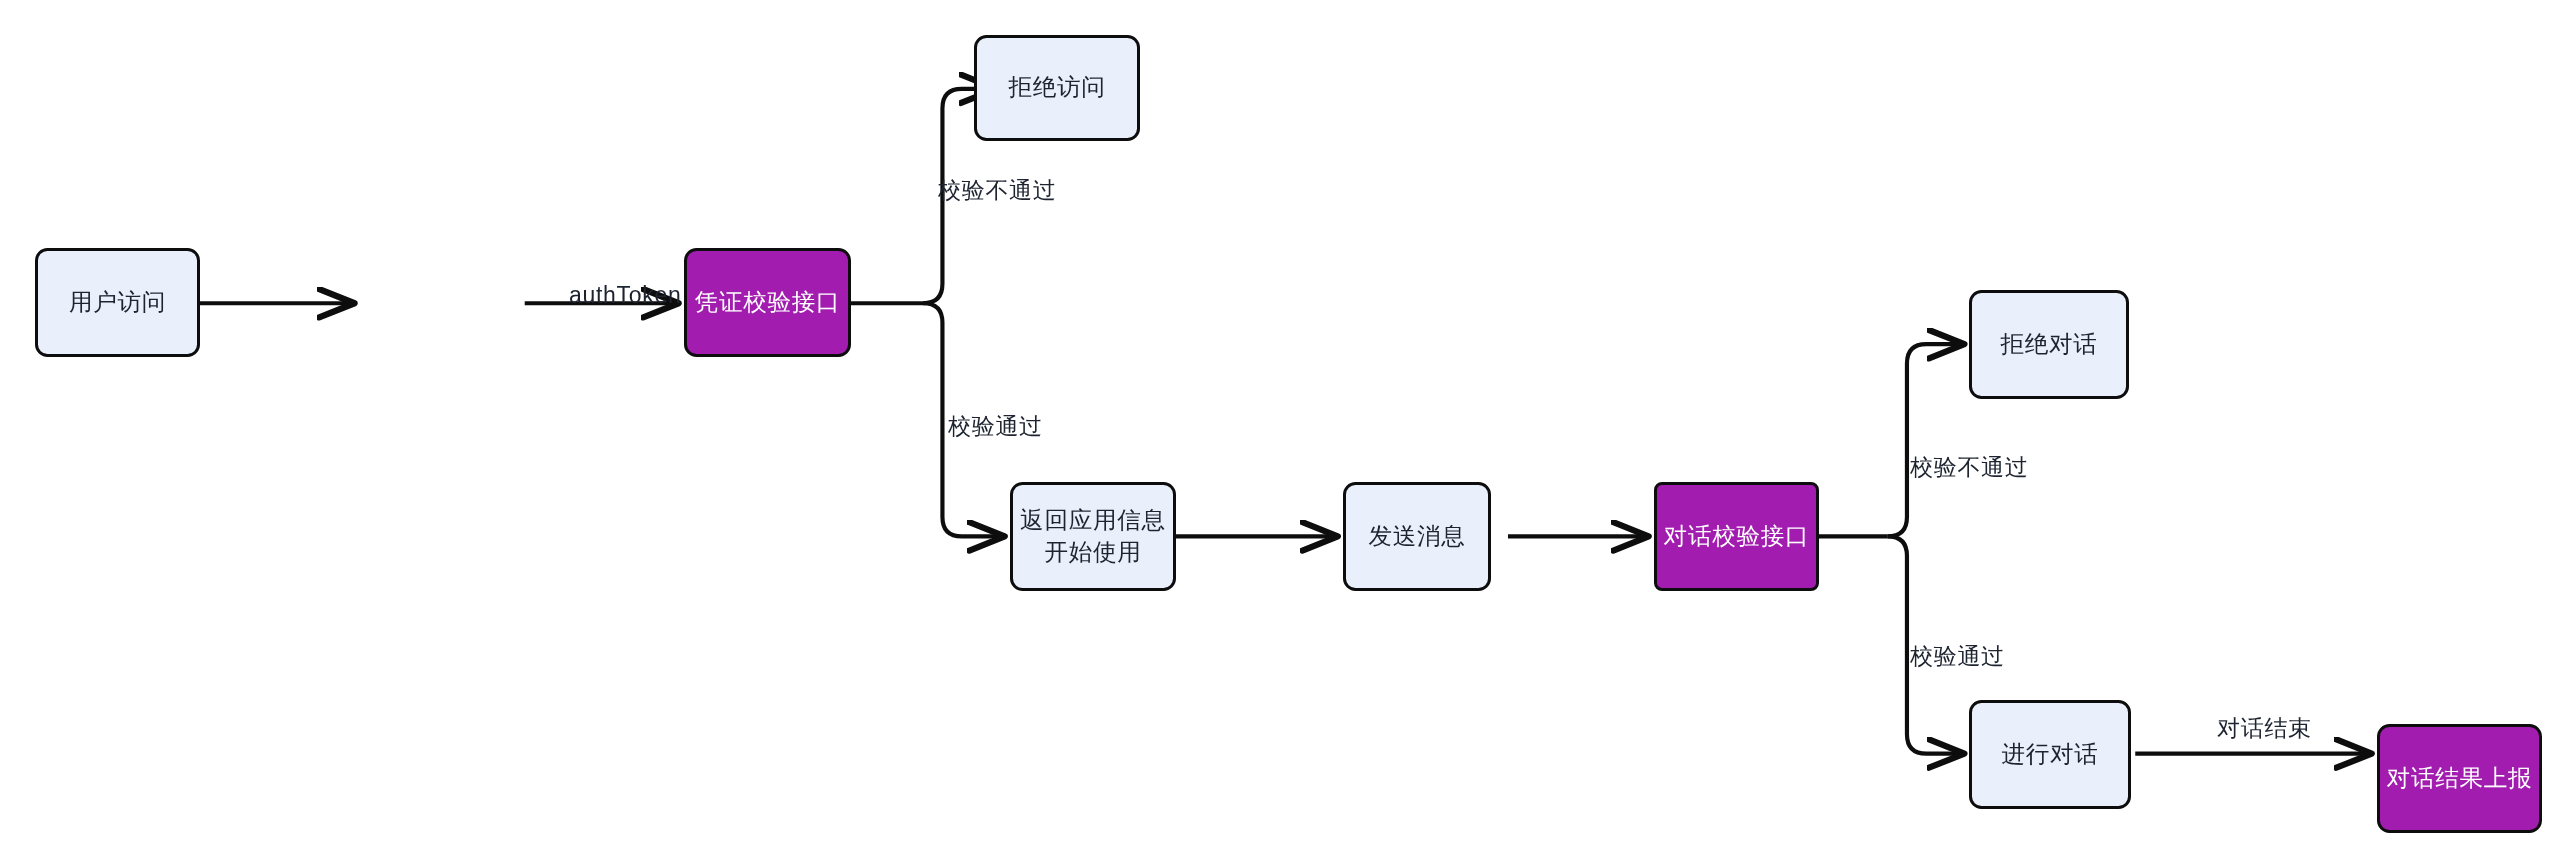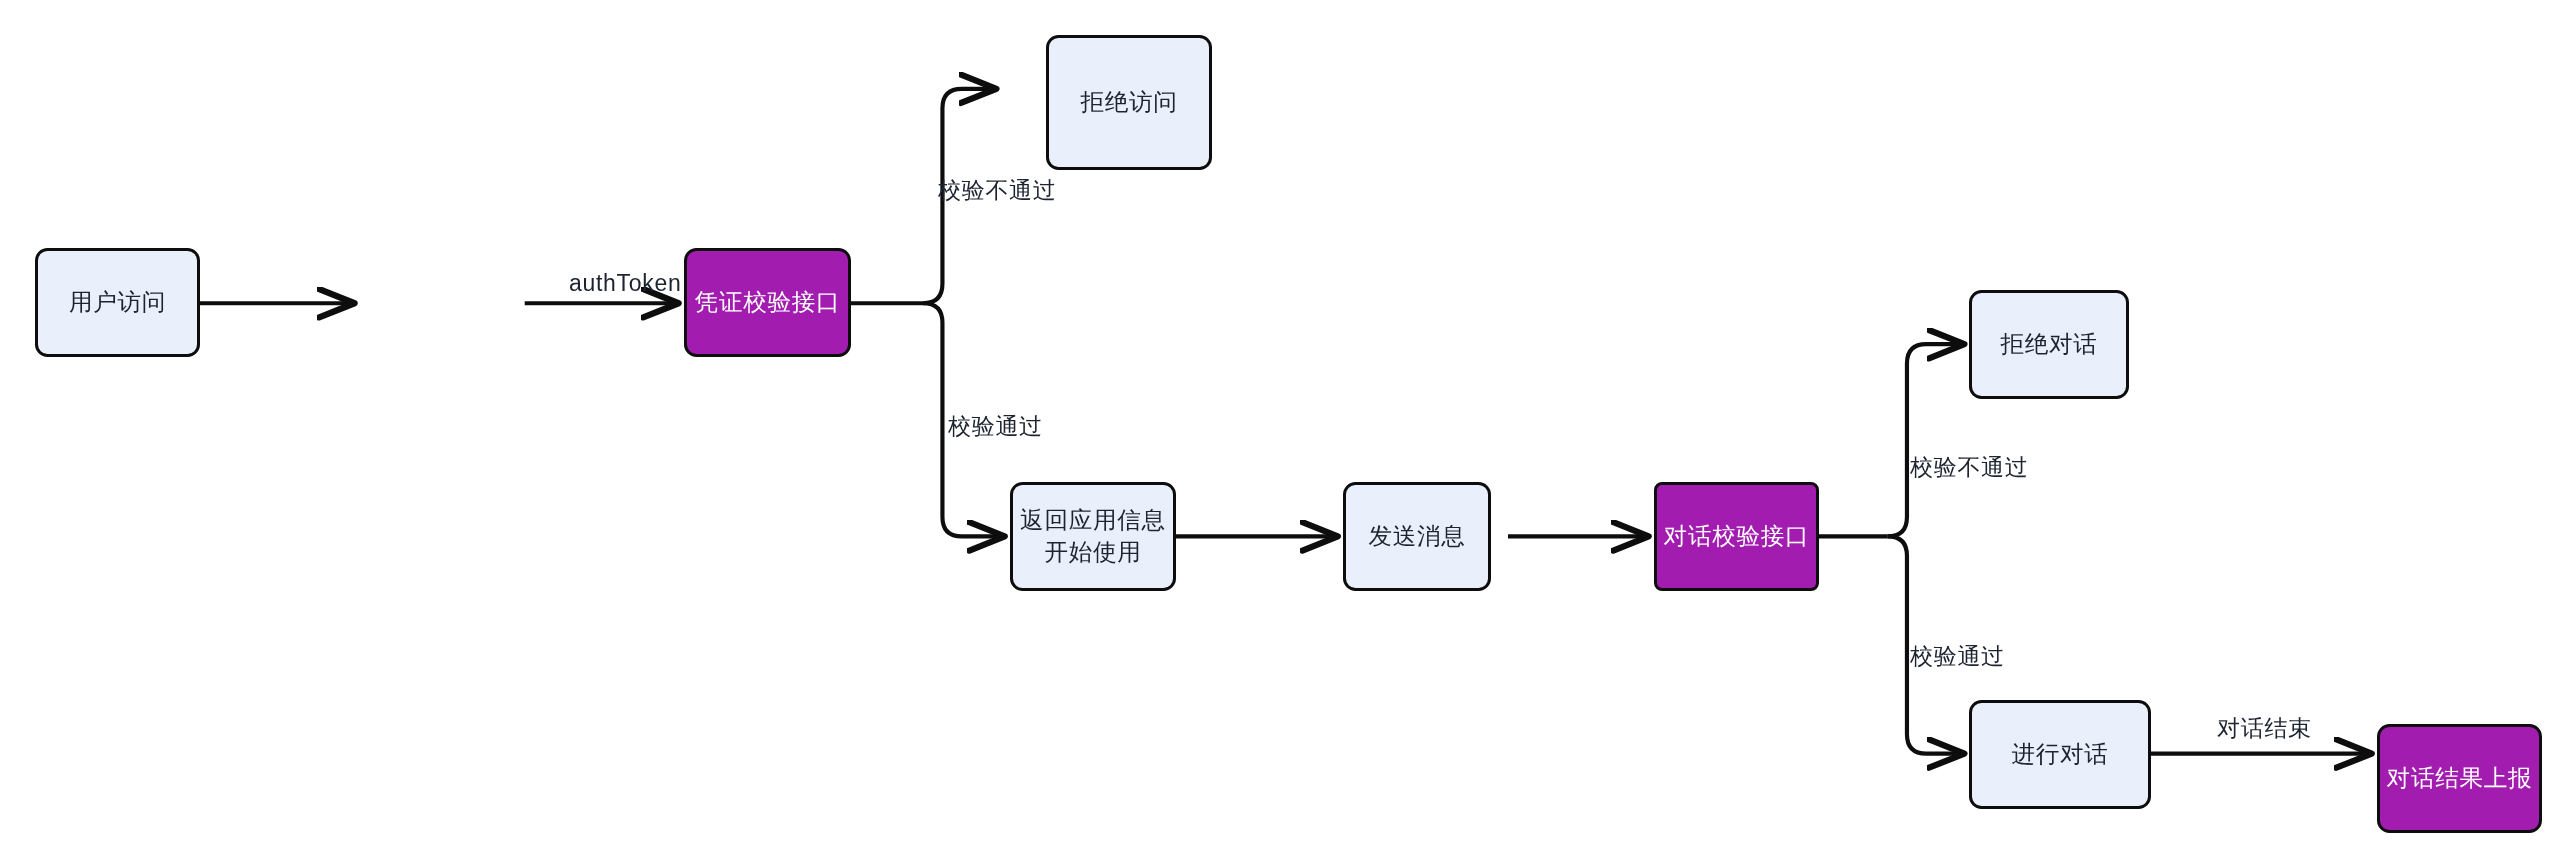--- a/index.html
+++ b/index.html
@@ -93,50 +93,50 @@
 
   <div class="node plain" style="left:35px;top:248px;width:165px;height:109px;">
     <span>用户访问</span>
   </div>
 
 
   <div class="node accent" style="left:684px;top:248px;width:167px;height:109px;">
     <span>凭证校验接口</span>
   </div>
 
-  <div class="node plain" style="left:1046px;top:35px;width:166px;height:135px;">
+  <div class="node plain" style="left:974px;top:35px;width:166px;height:106px;">
     <span>拒绝访问</span>
   </div>
 
   <div class="node plain" style="left:1010px;top:482px;width:166px;height:109px;">
     <span>返回应用信息
 开始使用</span>
   </div>
 
   <div class="node plain" style="left:1343px;top:482px;width:148px;height:109px;align-items:center;">
     <span>发送消息</span>
   </div>
 
   <div class="node accent" style="left:1654px;top:482px;width:165px;height:109px;border-radius:8px;">
     <span>对话校验接口</span>
   </div>
 
   <div class="node plain" style="left:1969px;top:290px;width:160px;height:109px;">
     <span>拒绝对话</span>
   </div>
 
-  <div class="node plain" style="left:1969px;top:700px;width:182px;height:109px;">
+  <div class="node plain" style="left:1969px;top:700px;width:162px;height:109px;">
     <span>进行对话</span>
   </div>
 
   <div class="node accent" style="left:2377px;top:700px;width:165px;height:109px;margin-top:24px;">
     <span>对话结果上报</span>
   </div>
 
-  <div class="edge-label" style="left:569px;top:272px;">authToken</div>
+  <div class="edge-label" style="left:569px;top:284px;">authToken</div>
 
   <div class="edge-label" style="left:938px;top:179px;">校验不通过</div>
 
   <div class="edge-label" style="left:948px;top:415px;">校验通过</div>
 
   <div class="edge-label" style="left:1910px;top:456px;">校验不通过</div>
 
   <div class="edge-label" style="left:1910px;top:645px;">校验通过</div>
 
   <div class="edge-label" style="left:2217px;top:717px;">对话结束</div>

